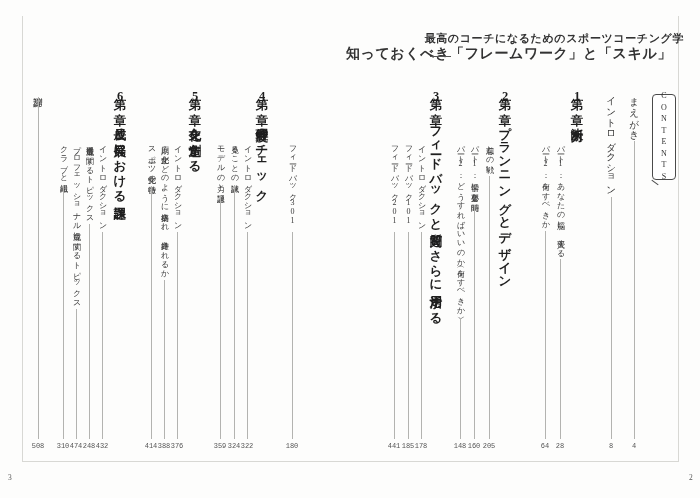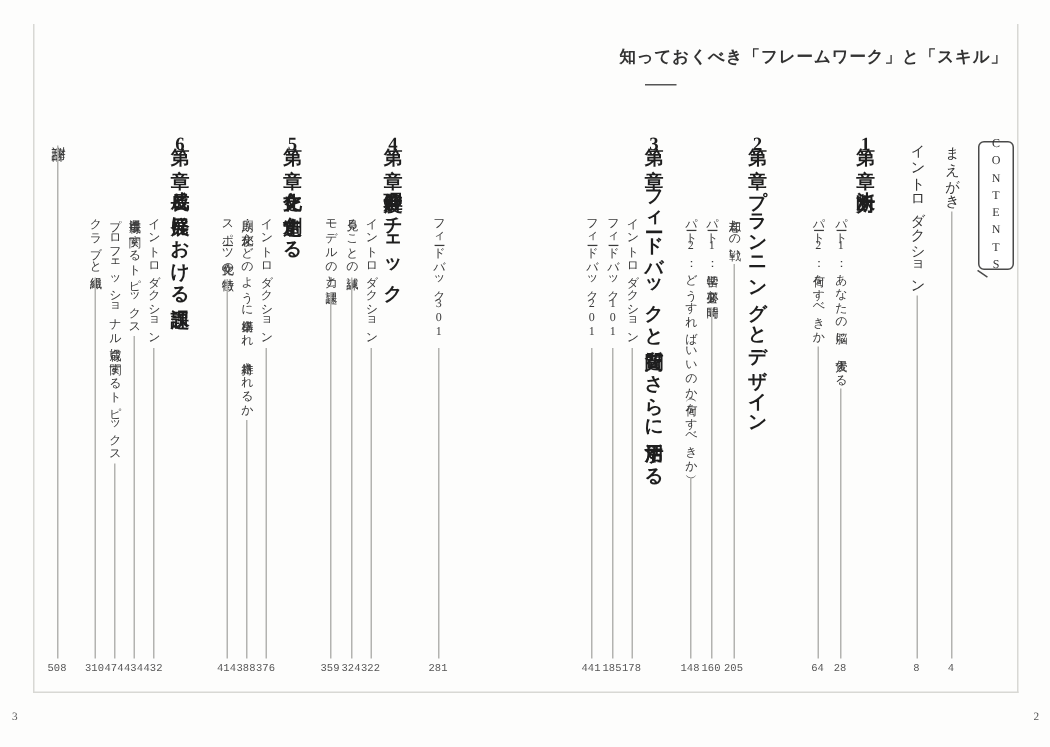--- a/index.html
+++ b/index.html
@@ -14,21 +14,21 @@
   #edge-right{left:678px;top:16px;width:1px;height:446px;}
   #edge-bottom{left:22px;top:461px;width:657px;height:1px;}
 
   
   .title-block{
     position:absolute;top:31px;right:16px;text-align:right;
     font-family:"Liberation Sans","DejaVu Sans",sans-serif;
     font-weight:bold;color:#333;
   }
   .title-line1{font-size:11px;letter-spacing:0.6px;line-height:15px;}
-  .title-line2{font-size:11px;letter-spacing:0.6px;line-height:15px;padding-right:12px;}
+  .title-line2{font-size:14px;letter-spacing:0.6px;line-height:15px;padding-right:12px;}
   #title-rule{position:absolute;left:430px;top:56px;width:21px;height:1px;background:#555;}
 
   
   .contents-tag{
     position:absolute;left:652px;top:94px;width:22px;height:84px;
     border:1px solid #4a4a4a;border-radius:4px;
     display:flex;align-items:center;justify-content:center;background:#fff;
   }
   .contents-text{
     writing-mode:vertical-rl;text-orientation:upright;
@@ -56,20 +56,21 @@
   #folio-right{left:689px;top:473px;}
 </style>
 </head>
 <body>
 
 <div class="page-edge" id="edge-left"></div>
 <div class="page-edge" id="edge-right"></div>
 <div class="page-edge" id="edge-bottom"></div>
 
 <div class="title-block">
+  <div class="title-line1">最高のコーチになるためのスポーツコーチング学</div>
   <div class="title-line2">知っておくべき「フレームワーク」と「スキル」</div>
 </div>
 <div id="title-rule"></div>
 
 <div class="contents-tag">
   <span class="contents-text">CONTENTS</span>
   <span class="tag-fold"></span>
 </div>
 
 <div class="col front" style="left:627px;top:90px;height:360px;">
@@ -128,21 +129,21 @@
 </div>
 <div class="col" style="left:387px;top:140px;height:310px;">
   <span class="vtext">フィードバック201</span>
   <span class="leader"></span>
   <span class="pagenum">441</span>
 </div>
 
 <div class="col" style="left:285px;top:140px;height:310px;">
   <span class="vtext">フィードバック301</span>
   <span class="leader"></span>
-  <span class="pagenum">281</span>
+  <span class="pagenum">180</span>
 </div>
 <div class="col chapter" style="left:253px;top:88px;">
   <span class="vtext">第4章　理解度のチェック</span>
 </div>
 <div class="col" style="left:240px;top:140px;height:310px;">
   <span class="vtext">イントロダクション</span>
   <span class="leader"></span>
   <span class="pagenum">322</span>
 </div>
 <div class="col" style="left:227px;top:140px;height:310px;">
@@ -177,21 +178,21 @@
   <span class="vtext">第6章　成長と発展における課題</span>
 </div>
 <div class="col" style="left:95px;top:140px;height:310px;">
   <span class="vtext">イントロダクション</span>
   <span class="leader"></span>
   <span class="pagenum">432</span>
 </div>
 <div class="col" style="left:82px;top:140px;height:310px;">
   <span class="vtext">選手育成に関するトピックス</span>
   <span class="leader"></span>
-  <span class="pagenum">434</span>
+  <span class="pagenum">248</span>
 </div>
 <div class="col" style="left:69px;top:140px;height:310px;">
   <span class="vtext">プロフェッショナル育成に関するトピックス</span>
   <span class="leader"></span>
   <span class="pagenum">474</span>
 </div>
 <div class="col" style="left:56px;top:140px;height:310px;">
   <span class="vtext">クラブと組織</span>
   <span class="leader"></span>
   <span class="pagenum">310</span>

